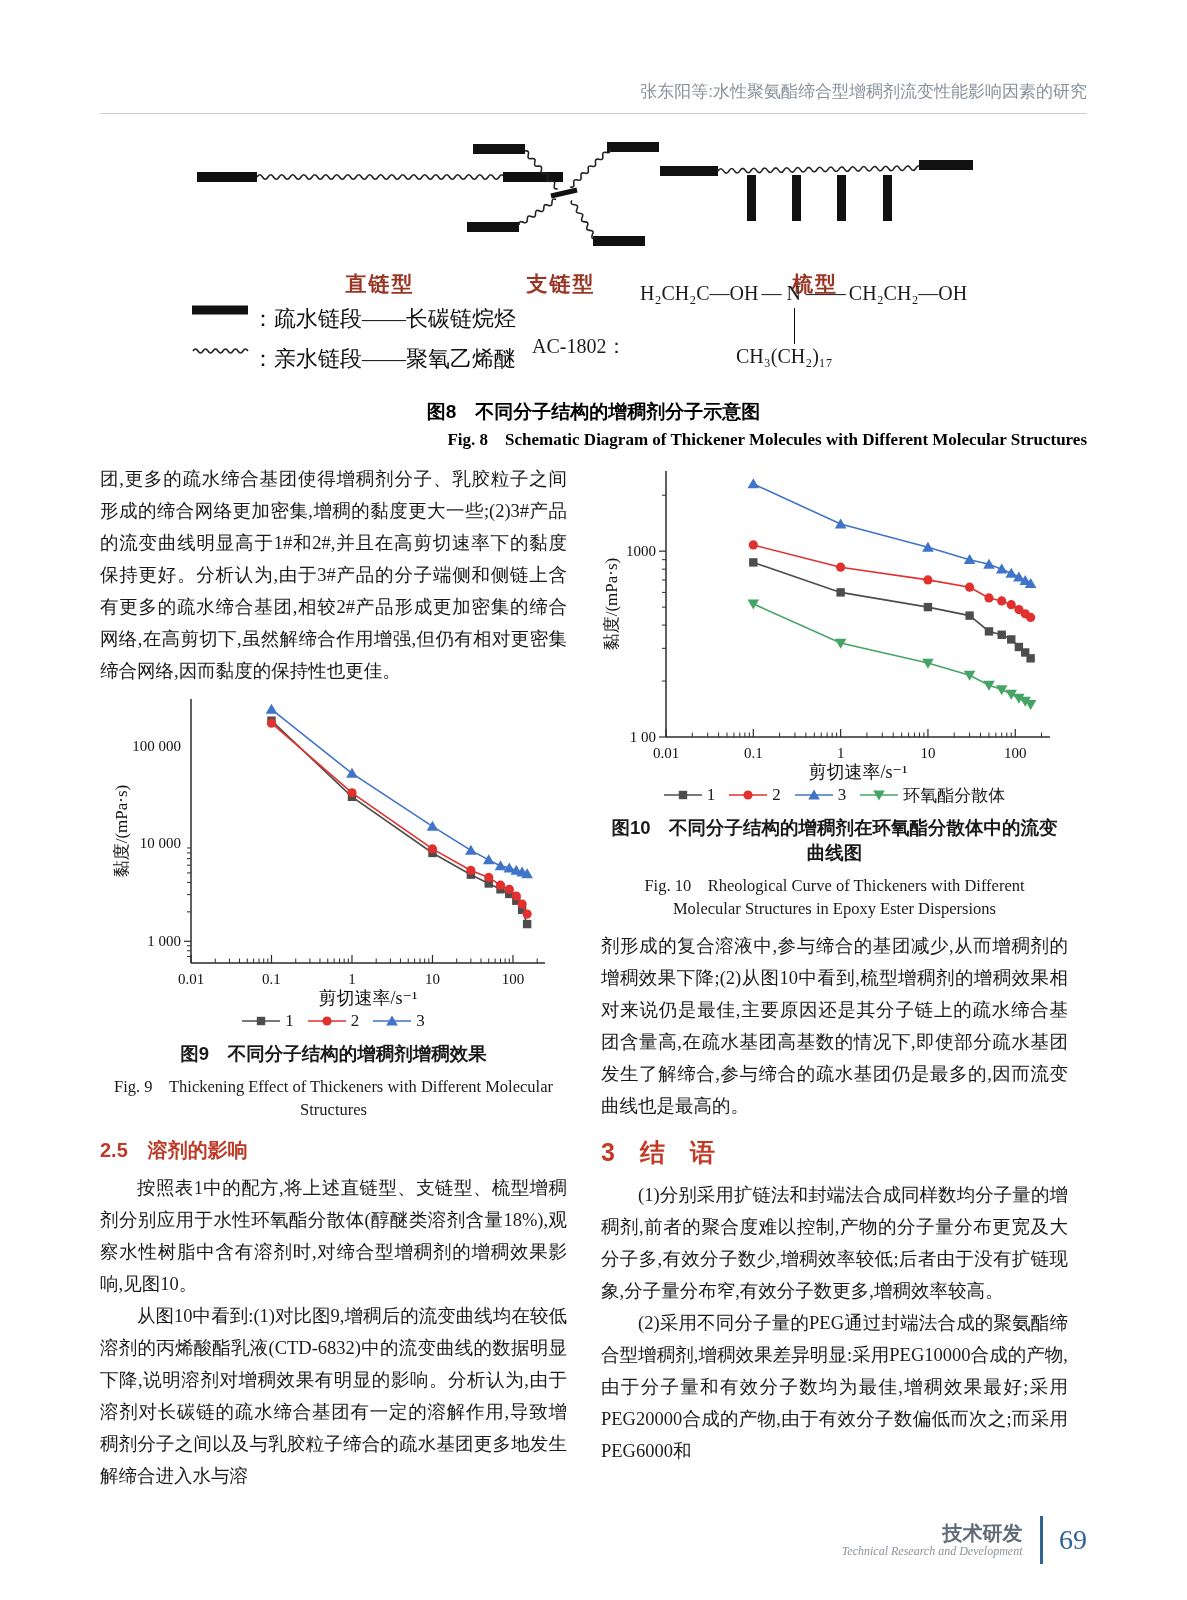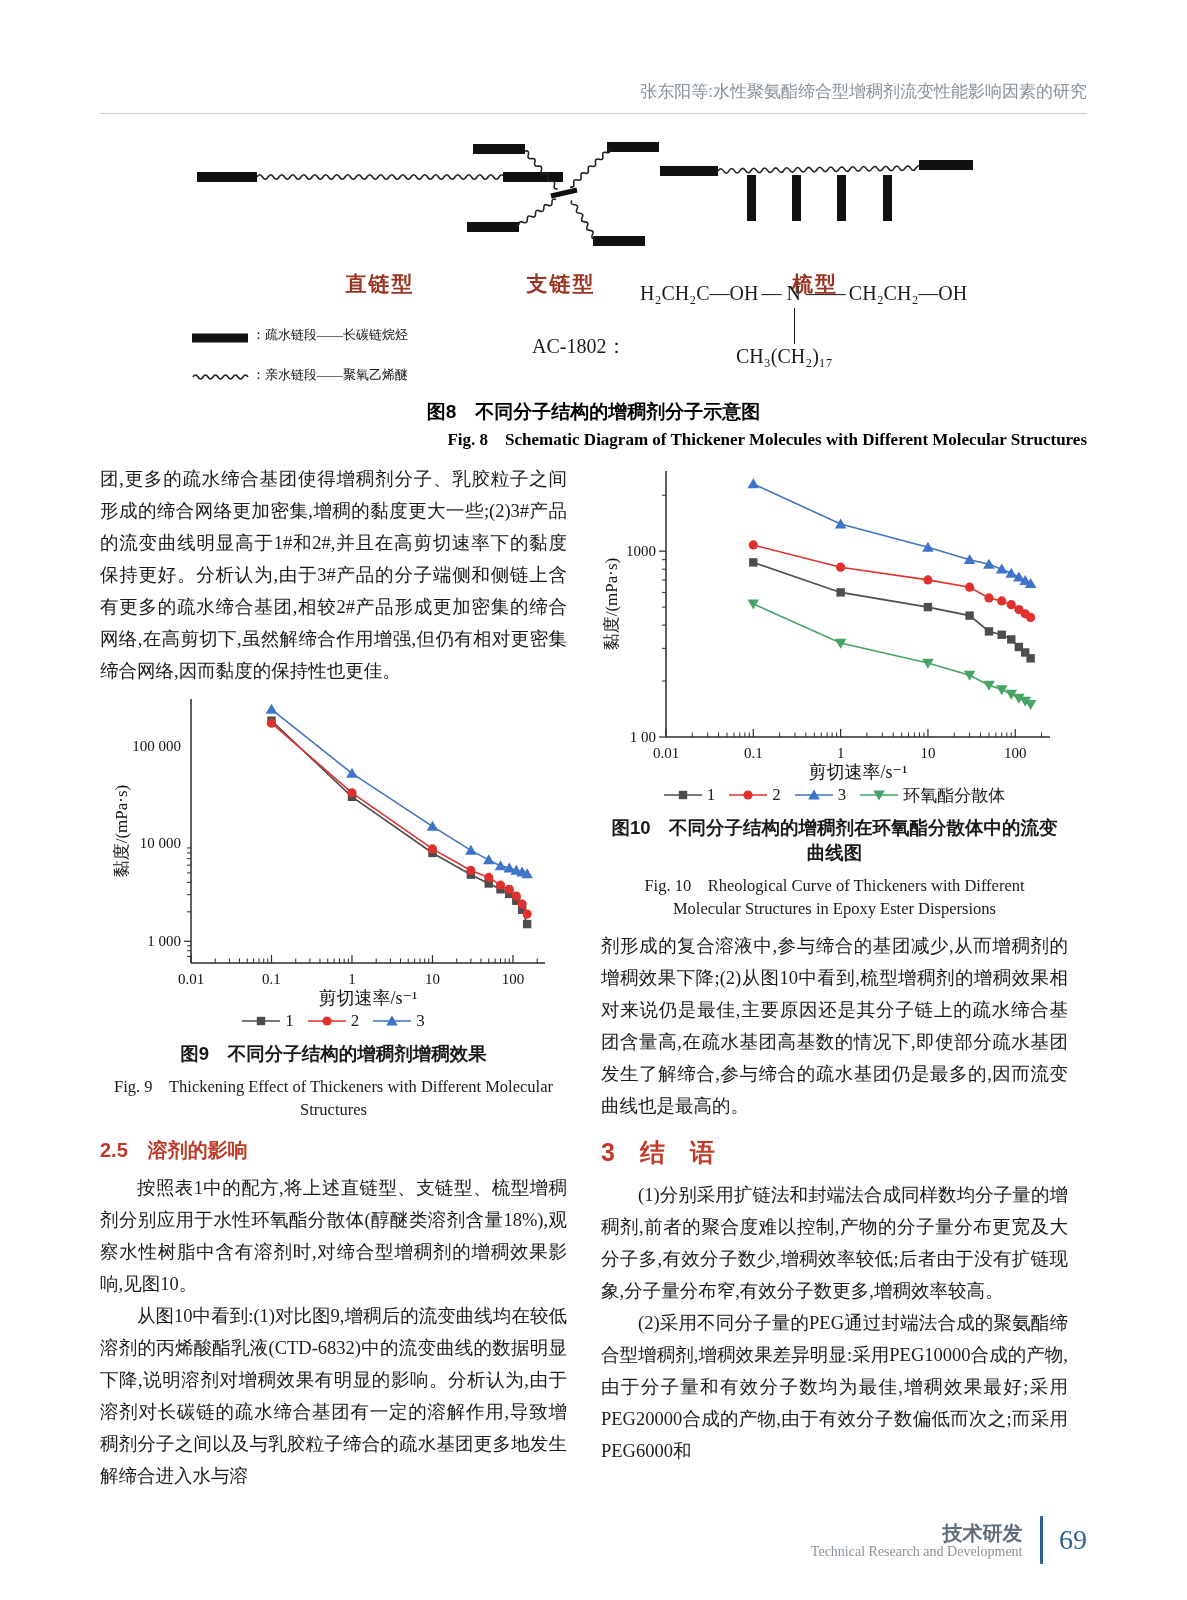--- a/index.html
+++ b/index.html
@@ -9,21 +9,21 @@
   
   .header{ text-align:right; font-family:"Liberation Sans","DejaVu Sans",sans-serif;
     font-size:17px; color:#87919a; padding-bottom:10px; border-bottom:1.6px solid #c7ced4;}
 
   
   .fig8-wrap{position:relative;height:260px;margin-top:16px;}
   #fig8-svg{display:block;margin-left:55px;}
   .struct-label{position:absolute;top:140px;transform:translateX(-50%);
     font-size:21px;font-weight:600;color:#9a3524;letter-spacing:2px;}
   .fig8-legend{position:absolute;left:92px;top:174px;}
-  .fig8-legend-row{display:flex;align-items:flex-end;height:40px;font-size:13px;color:#111;}
+  .fig8-legend-row{display:flex;align-items:flex-start;height:40px;font-size:22px;color:#111;}
   .fig8-legend-row svg{margin-right:2px;}
   .ac-label{position:absolute;left:432px;top:203px;font-size:20px;}
   .formula{position:absolute;left:540px;top:152px;font-size:20px;}
   .f-top{display:flex;align-items:baseline;white-space:nowrap;}
   .f-dash{margin:0 3px;}
   .f-n{position:relative;padding:0 2px;}
   .f-n::after{content:'';position:absolute;left:50%;top:26px;width:1.6px;height:36px;background:#111;}
   .f-bottom{margin-top:40px;margin-left:96px;white-space:nowrap;}
 
   .cap-cn{text-align:center;font-family:"Liberation Sans","DejaVu Sans",sans-serif;
@@ -47,21 +47,21 @@
   .sec-heading{font-family:"Liberation Sans","DejaVu Sans",sans-serif;font-weight:bold;
     font-size:20px;color:#bd3a28;margin:16px 0 8px 0;}
   .sec-heading-big{font-family:"Liberation Sans","DejaVu Sans",sans-serif;font-weight:bold;
     font-size:25px;color:#c23a26;margin:14px 0 10px 0;}
 
   
   .footer{position:absolute;right:100px;bottom:36px;display:flex;align-items:center;gap:8px;}
   .footer-txt{text-align:right;margin-right:9px;}
   .footer-cn{font-family:"Liberation Sans","DejaVu Sans",sans-serif;font-weight:bold;
     font-size:20px;color:#5f6b76;line-height:22px;}
-  .footer-en{font-size:14px;color:#8a939b;line-height:15px;}
+  .footer-en{font-size:12px;color:#8a939b;line-height:15px;font-style:italic;}
   .footer-bar{width:3.5px;height:48px;background:#2f6394;margin-right:8px;}
   .footer-no{font-size:28px;color:#2f6394;}
 
   svg text{font-family:"Liberation Serif","DejaVu Serif",serif;}
 </style>
 </head>
 <body>
 
 <div class="page">
 

